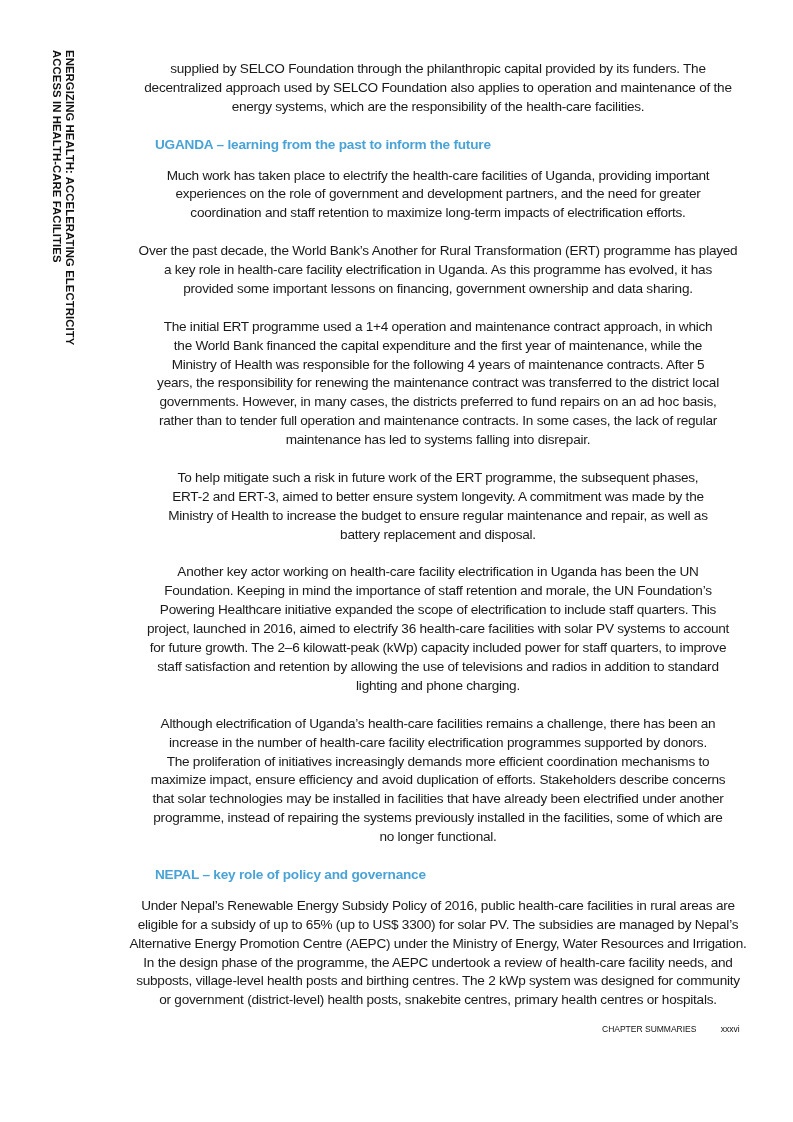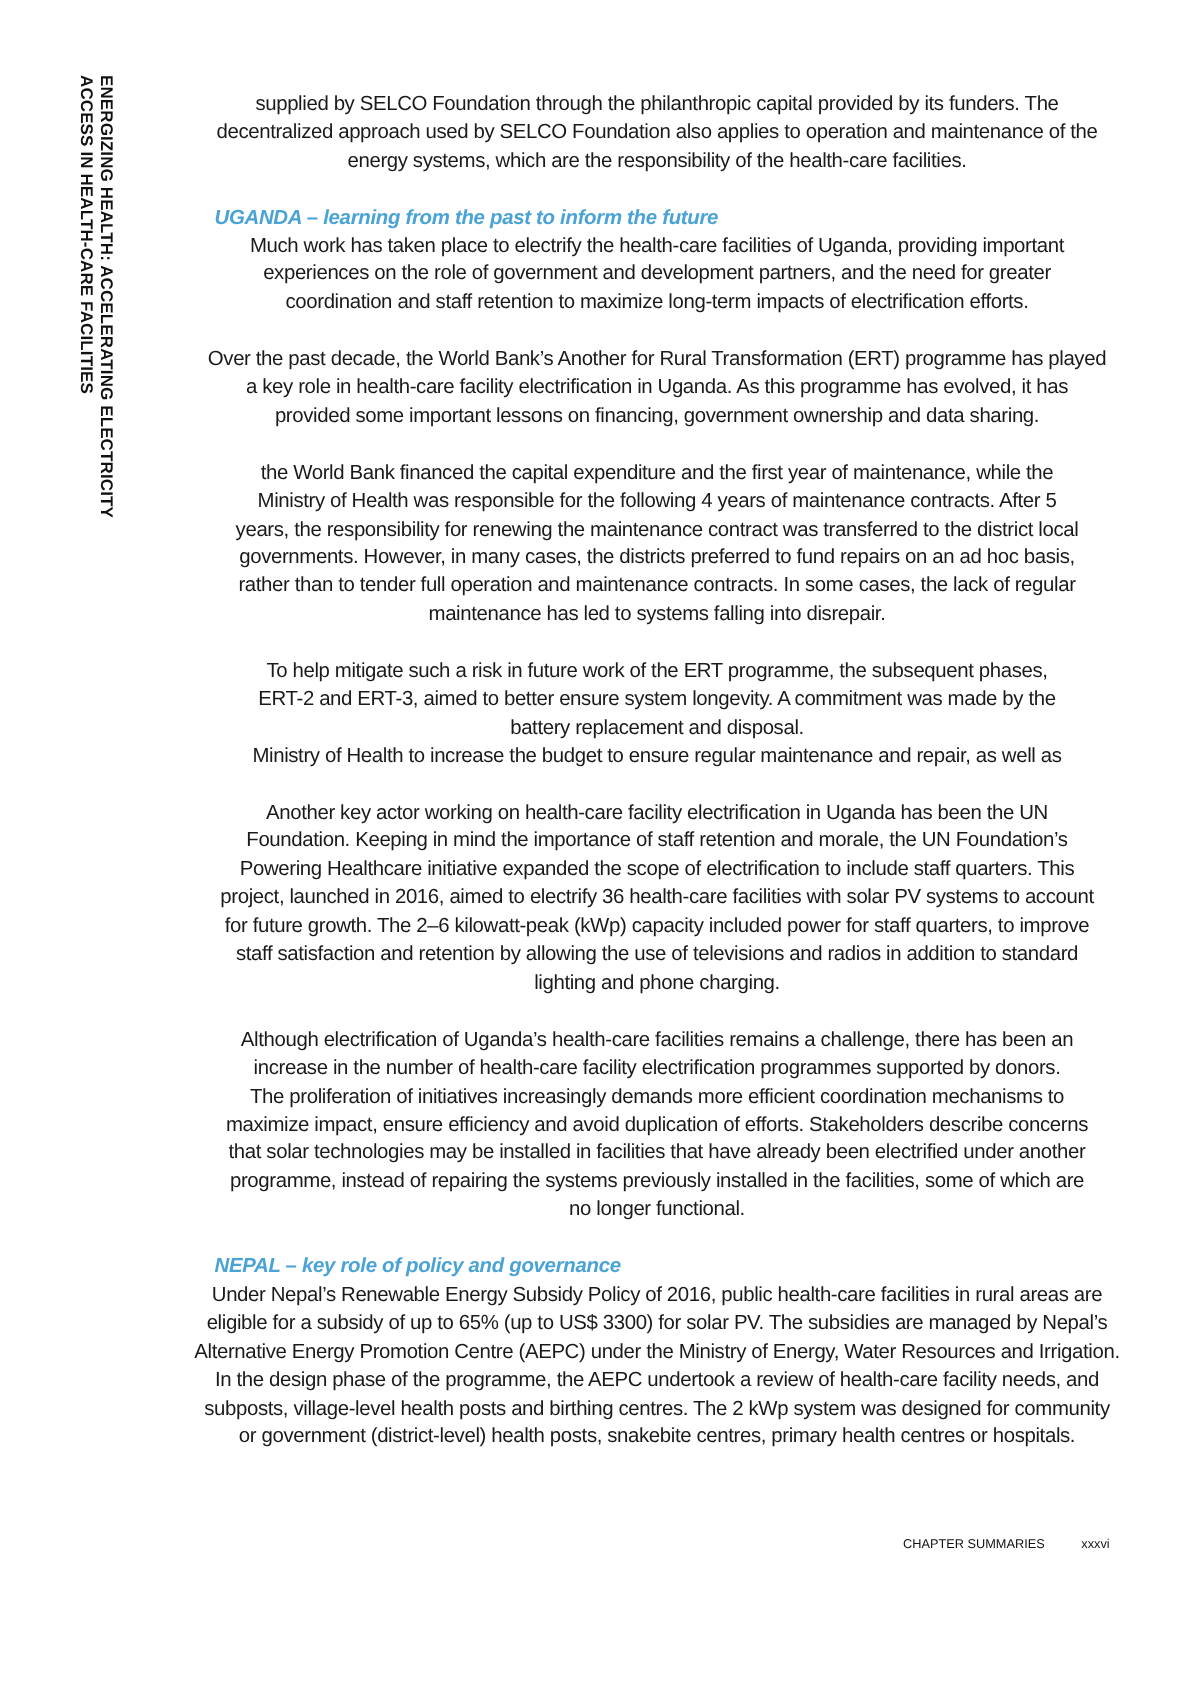--- a/index.html
+++ b/index.html
@@ -6,21 +6,21 @@
   body { width: 793px; height: 1122px; position: relative; overflow: hidden;
          font-family: "Liberation Sans", "DejaVu Sans", sans-serif; color: #1a1a1a; }
   .side-title { position: absolute; left: 48px; top: 50px; width: 40px; height: 300px; }
   .side-title .rot { position: absolute; left: 0; top: 0; transform-origin: 0 0;
          transform: translate(28px, 0) rotate(90deg); white-space: nowrap;
          font-weight: bold; font-size: 11.3px; line-height: 13px; letter-spacing: 0.1px; color: #111; }
   .content { position: absolute; left: 128px; top: 60px; width: 620px; }
   .para { font-size: 13.6px; line-height: 18.9px; margin: 0 0 18.9px 0; letter-spacing: -0.25px; white-space: nowrap; text-align: center; }
   .para .ln { display: block; }
   .heading { color: #4aa3d6; font-weight: bold; font-size: 13.6px; line-height: 18.9px;
-             margin: 0; padding-left: 15px; letter-spacing: -0.2px; font-style: italic; }
+             margin: 12px; padding-left: 15px; letter-spacing: -0.2px; }
   .footer { position: absolute; top: 1024px; left: 602px; font-size: 8.5px; color: #111; white-space: nowrap; }
   .footer .page { margin-left: 22px; }
 </style>
 </head>
 <body>
 
 <div class="side-title">
   <div class="rot">
     <div>ENERGIZING HEALTH: ACCELERATING ELECTRICITY</div>
     <div>ACCESS IN HEALTH-CARE FACILITIES</div>
@@ -42,33 +42,34 @@
     <span class="ln">coordination and staff retention to maximize long-term impacts of electrification efforts.</span>
   </p>
 
   <p class="para">
     <span class="ln">Over the past decade, the World Bank’s Another for Rural Transformation (ERT) programme has played</span>
     <span class="ln">a key role in health-care facility electrification in Uganda. As this programme has evolved, it has</span>
     <span class="ln">provided some important lessons on financing, government ownership and data sharing.</span>
   </p>
 
   <p class="para">
+    <span class="ln">The initial ERT programme used a 1+4 operation and maintenance contract approach, in which</span>
     <span class="ln">the World Bank financed the capital expenditure and the first year of maintenance, while the</span>
     <span class="ln">Ministry of Health was responsible for the following 4 years of maintenance contracts. After 5</span>
     <span class="ln">years, the responsibility for renewing the maintenance contract was transferred to the district local</span>
     <span class="ln">governments. However, in many cases, the districts preferred to fund repairs on an ad hoc basis,</span>
     <span class="ln">rather than to tender full operation and maintenance contracts. In some cases, the lack of regular</span>
     <span class="ln">maintenance has led to systems falling into disrepair.</span>
   </p>
 
   <p class="para">
     <span class="ln">To help mitigate such a risk in future work of the ERT programme, the subsequent phases,</span>
     <span class="ln">ERT-2 and ERT-3, aimed to better ensure system longevity. A commitment was made by the</span>
+    <span class="ln">Ministry of Health to increase the budget to ensure regular maintenance and repair, as well as</span>
     <span class="ln">battery replacement and disposal.</span>
-    <span class="ln">Ministry of Health to increase the budget to ensure regular maintenance and repair, as well as</span>
   </p>
 
   <p class="para">
     <span class="ln">Another key actor working on health-care facility electrification in Uganda has been the UN</span>
     <span class="ln">Foundation. Keeping in mind the importance of staff retention and morale, the UN Foundation’s</span>
     <span class="ln">Powering Healthcare initiative expanded the scope of electrification to include staff quarters. This</span>
     <span class="ln">project, launched in 2016, aimed to electrify 36 health-care facilities with solar PV systems to account</span>
     <span class="ln">for future growth. The 2–6 kilowatt-peak (kWp) capacity included power for staff quarters, to improve</span>
     <span class="ln">staff satisfaction and retention by allowing the use of televisions and radios in addition to standard</span>
     <span class="ln">lighting and phone charging.</span>

